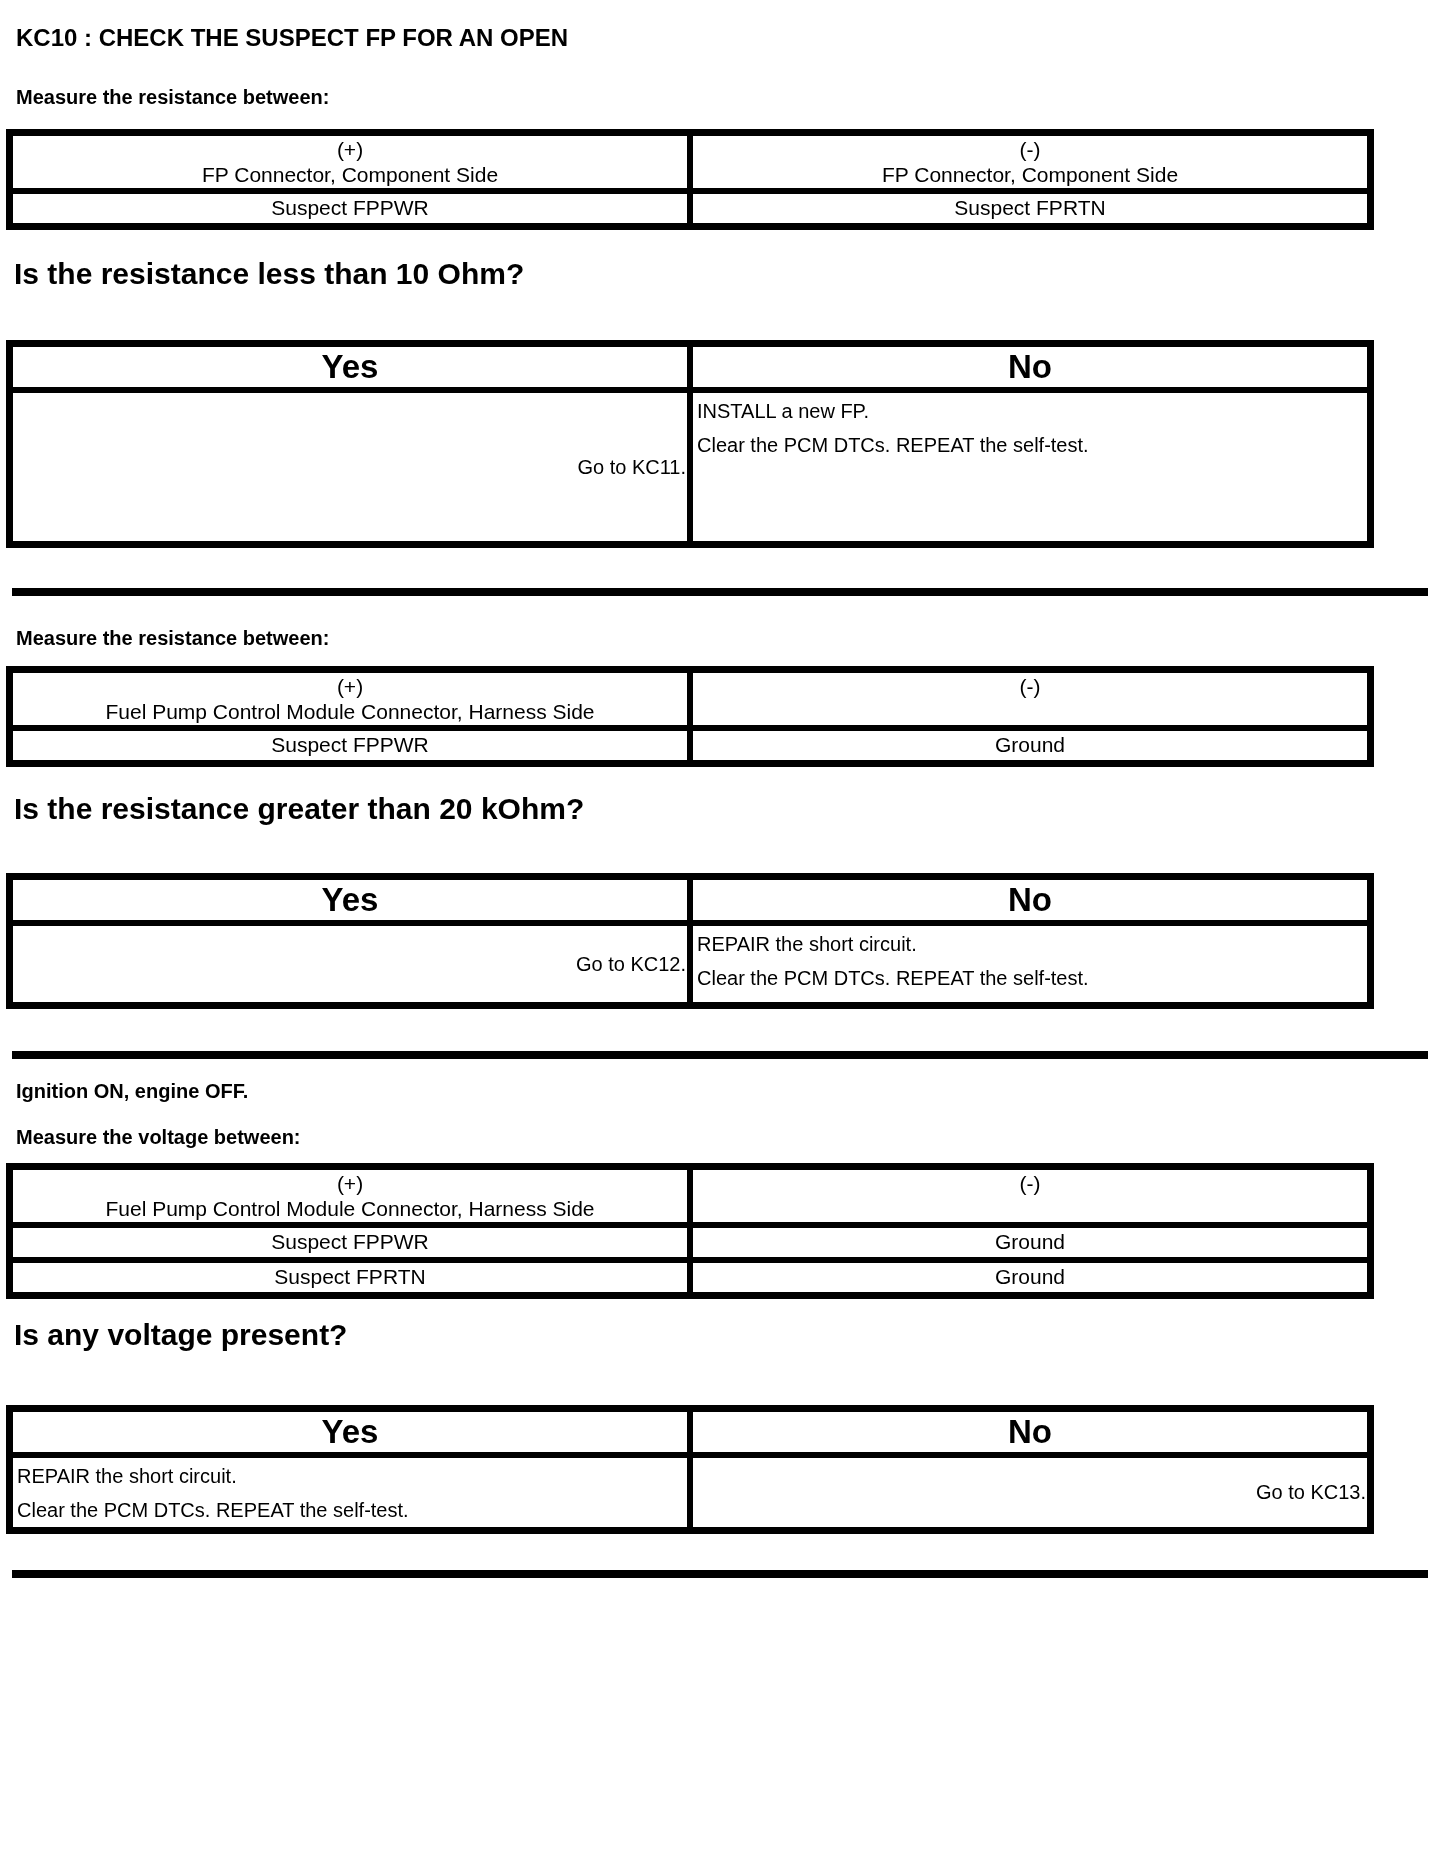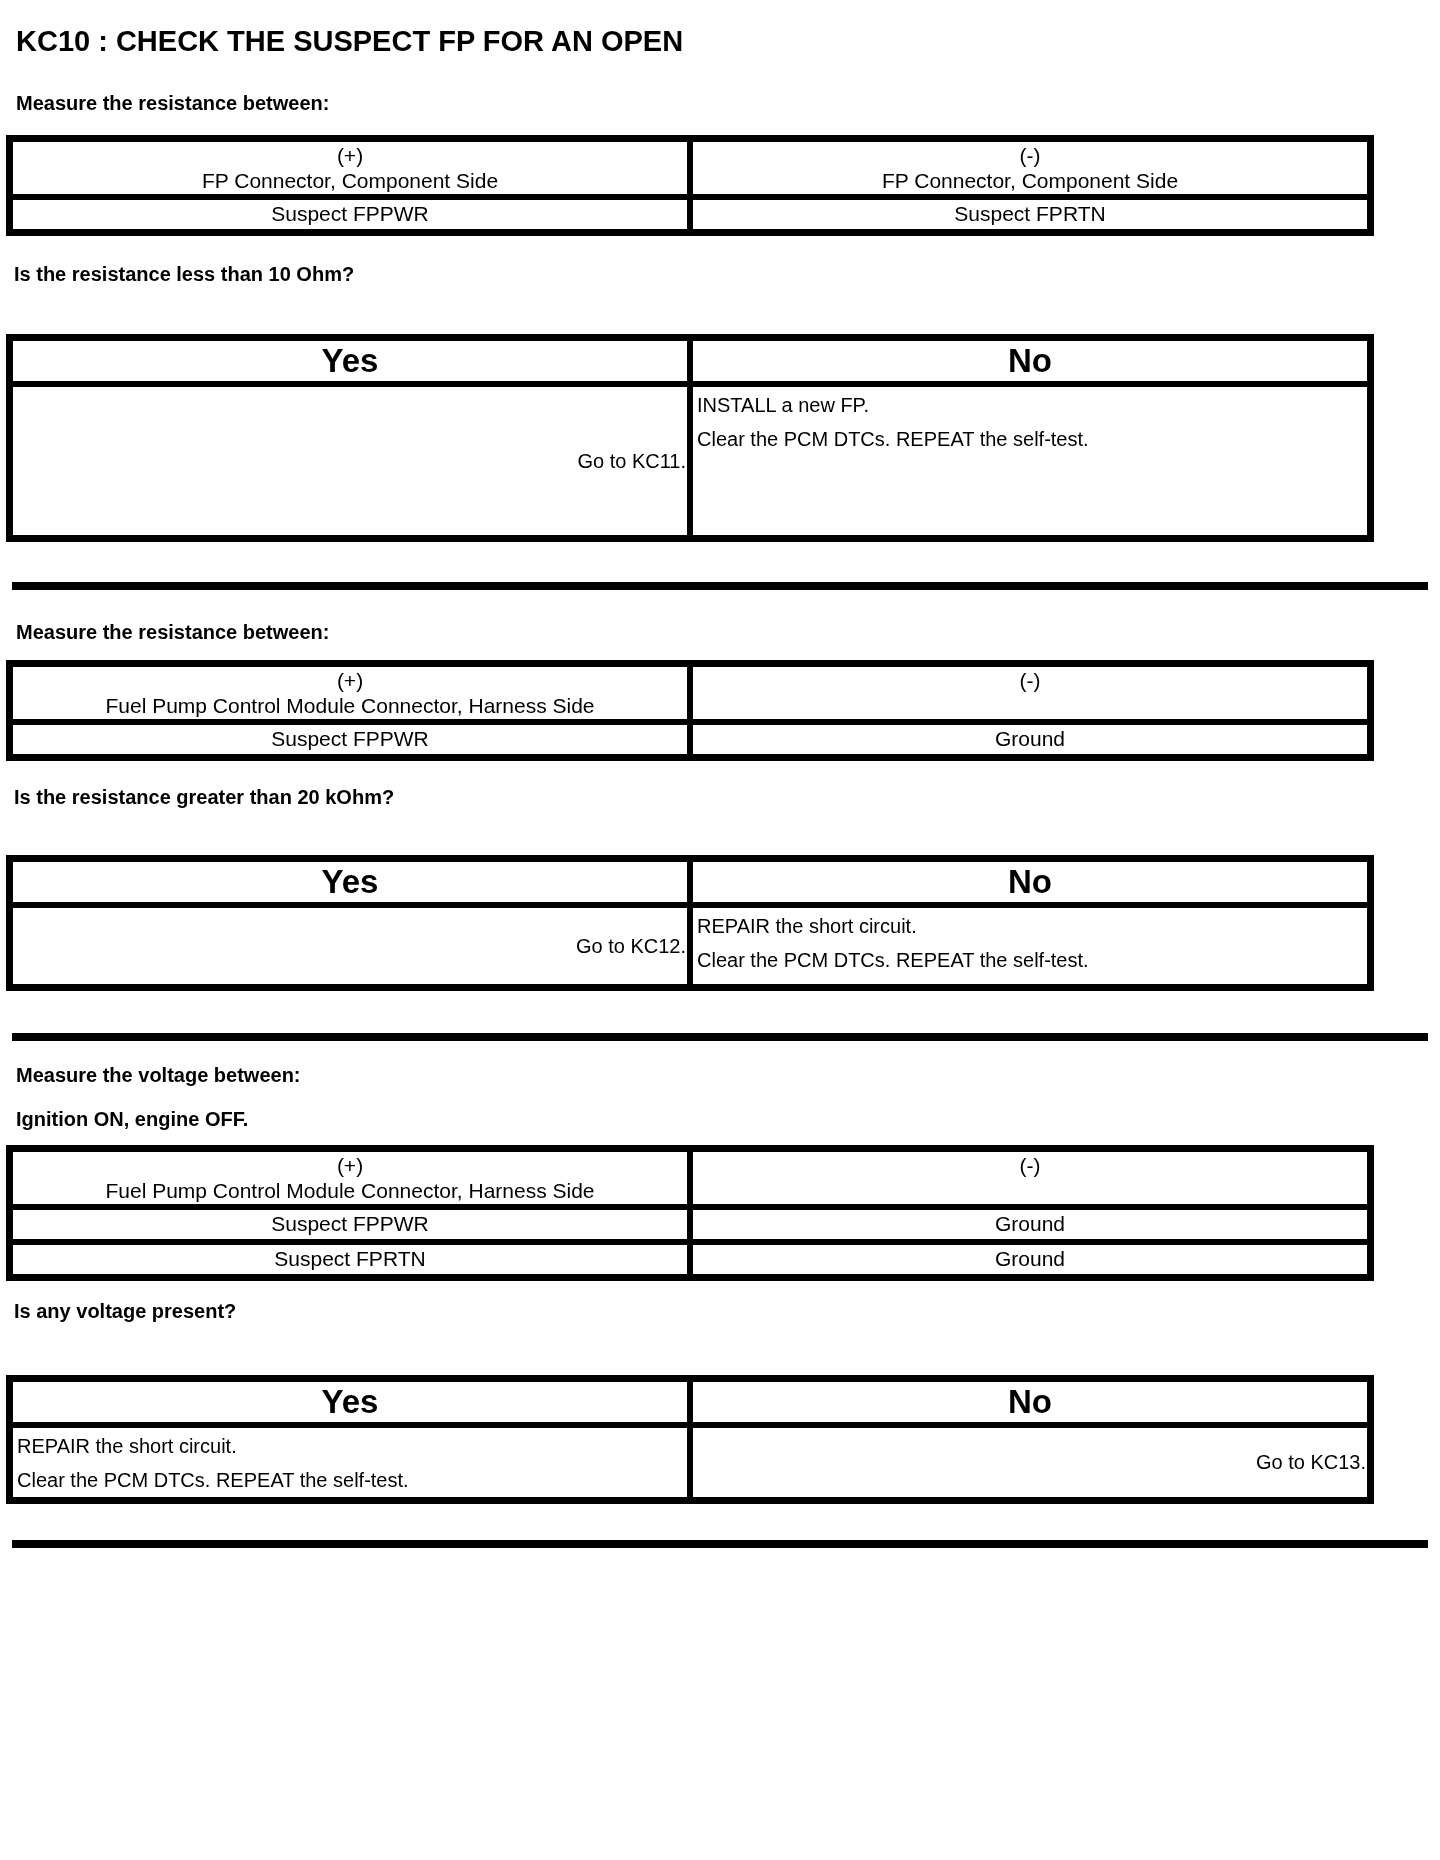--- a/index.html
+++ b/index.html
@@ -8,33 +8,33 @@
     background: #ffffff;
   }
   body {
     width: 1440px;
     height: 1860px;
     color: #000000;
     font-family: "Liberation Sans", sans-serif;
     overflow: hidden;
   }
   .section-title {
-    font-size: 29px;
+    font-size: 24px;
     font-weight: bold;
     line-height: 1.2;
     margin: 12px 0 0 16px;
   }
   .para {
     font-size: 20px;
     line-height: 1.2;
     margin: 0 0 0 16px;
     font-weight: bold;
   }
   .question {
-    font-size: 20px;
+    font-size: 30px;
     font-weight: bold;
     line-height: 1.2;
     margin: 0 0 0 14px;
   }
   table {
     border-collapse: collapse;
     table-layout: fixed;
     width: 1368px;
     margin-left: 6px;
     border: 7px solid #000;
@@ -190,23 +190,23 @@
       </td>
     </tr>
   </tbody>
     </table>
 
   <hr class="divider" style="margin-top:42px">
 </div>
 
 <div>
 
+  <p class="para" style="margin-top:20px">Ignition ON, engine OFF.</p>
+
   <p class="para" style="margin-top:22px">Measure the voltage between:</p>
-
-  <p class="para" style="margin-top:20px">Ignition ON, engine OFF.</p>
 
   <table class="spec" style="margin-top:14px">
     <colgroup>
         <col style="width:50%">
         <col style="width:50%">
       </colgroup>
     <tbody>
         <tr>
       <th class="hdr-cell">
         <div>(+)</div>

